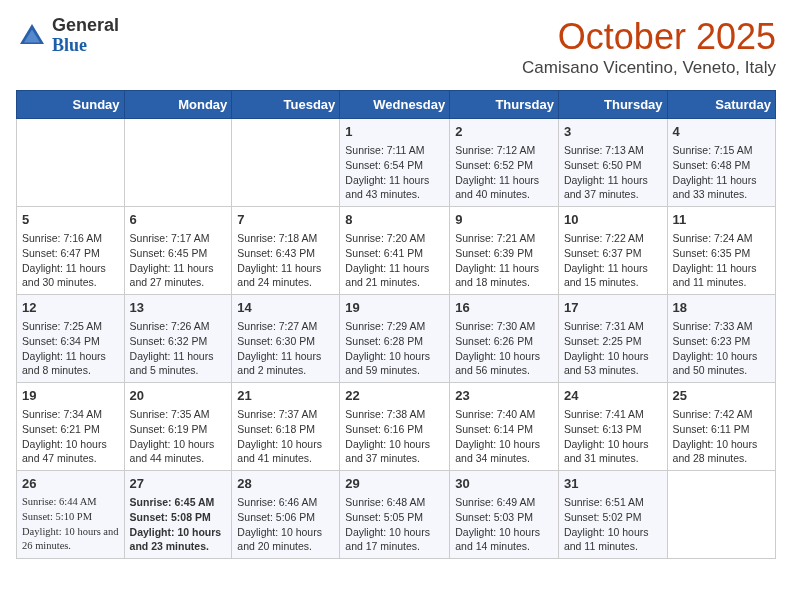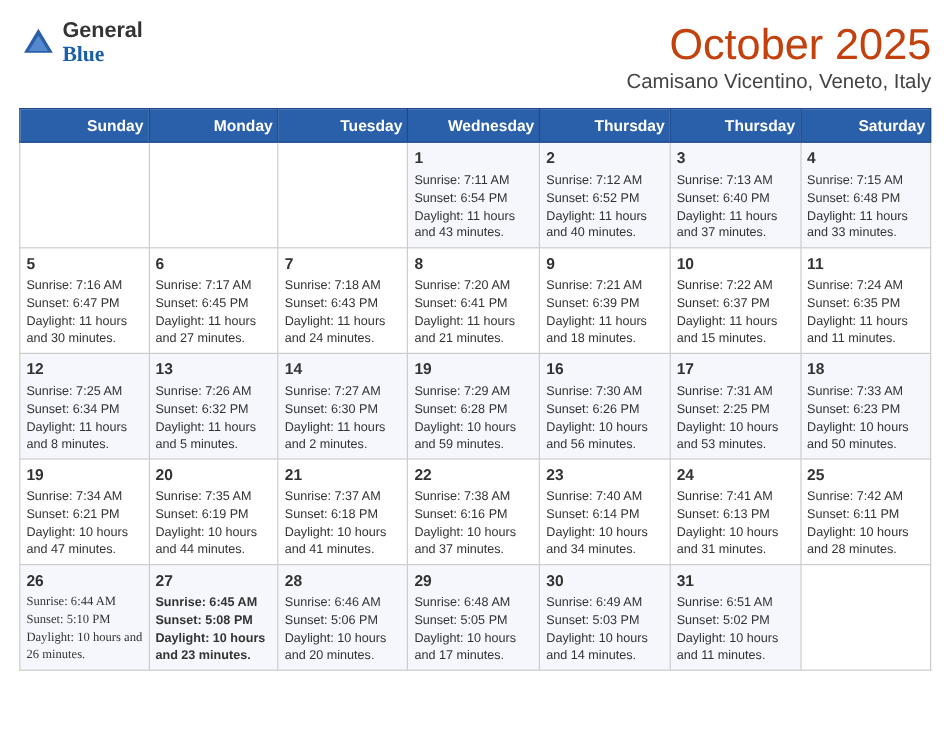--- a/index.html
+++ b/index.html
@@ -129,21 +129,21 @@
         </td>
         <td>
           <span class="day-num">2</span>
           <div class="day-info" style="white-space: pre-line;">Sunrise: 7:12 AM
 Sunset: 6:52 PM
 Daylight: 11 hours and 40 minutes.</div>
         </td>
         <td>
           <span class="day-num">3</span>
           <div class="day-info" style="white-space: pre-line;">Sunrise: 7:13 AM
-Sunset: 6:40 PM
+Sunset: 6:50 PM
 Daylight: 11 hours and 37 minutes.</div>
         </td>
         <td>
           <span class="day-num">4</span>
           <div class="day-info" style="white-space: pre-line;">Sunrise: 7:15 AM
 Sunset: 6:48 PM
 Daylight: 11 hours and 33 minutes.</div>
         </td>
       </tr>
       <tr>

